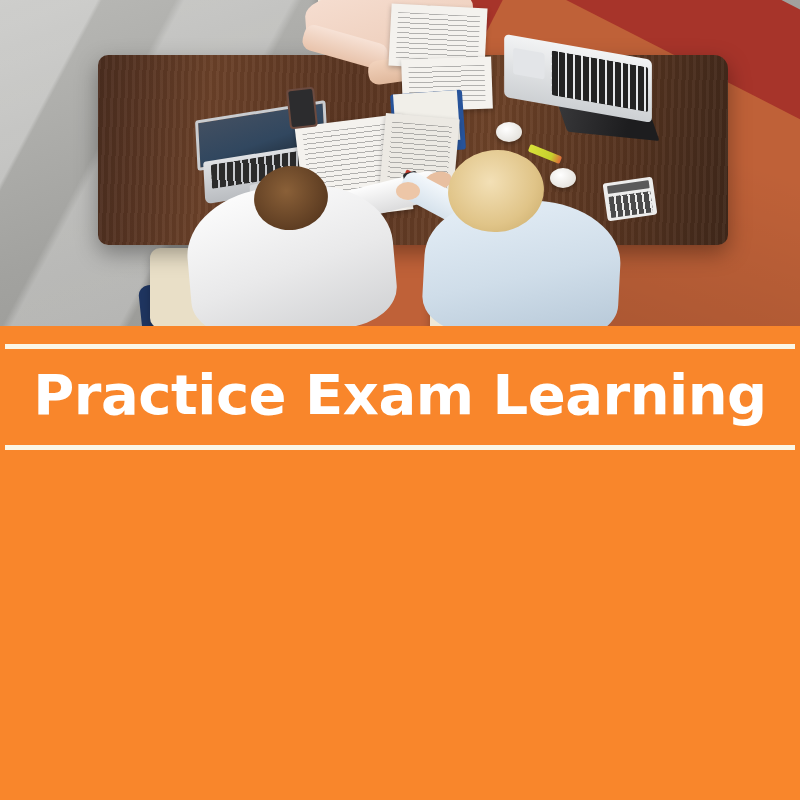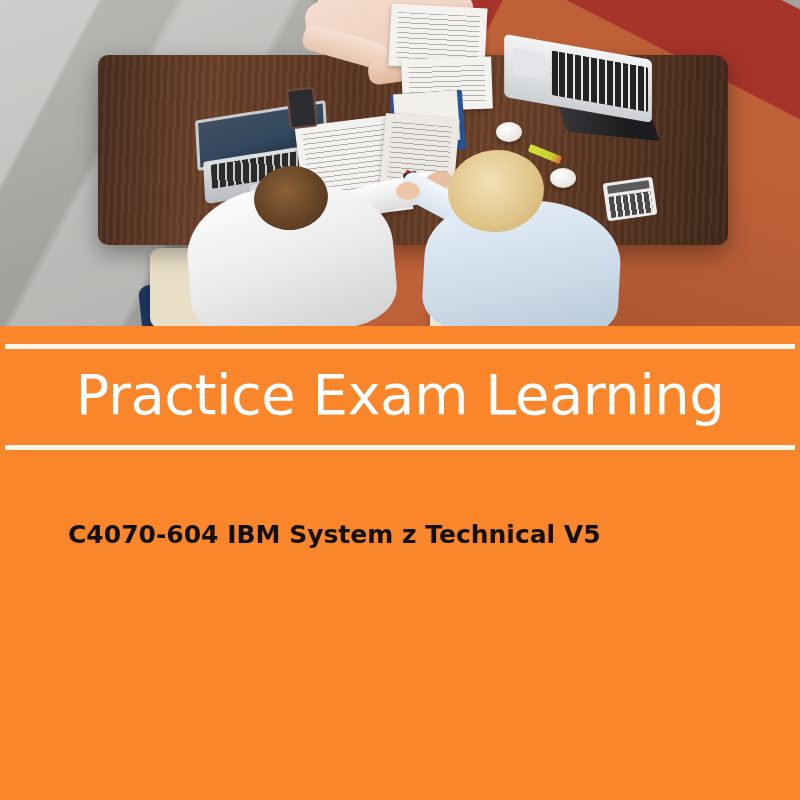--- a/index.html
+++ b/index.html
@@ -334,21 +334,21 @@
   }
   .rule-top { top: 18px; }
   .rule-bottom { top: 119px; }
 
   .headline {
     position: absolute;
     left: 0; top: 28px;
     width: 800px;
     text-align: center;
     font-family: "DejaVu Sans", sans-serif;
-    font-weight: 400;
+    font-weight: 700;
     font-size: 56px;
     line-height: 82px;
     color: #FFFFFF;
     letter-spacing: -0.5px;
     white-space: nowrap;
   }
 
   .exam-title {
     position: absolute;
     left: 68px; top: 188px;
@@ -452,16 +452,15 @@
   </div>
 
   <div class="poster">
 
     <div class="rule rule-top"></div>
 
     <div class="headline">Practice Exam Learning</div>
 
     <div class="rule rule-bottom"></div>
 
-    <div class="exam-title">C4070-604 IBM System z Technical V5</div>
 
   </div>
 </div>
 
 </body></html>

